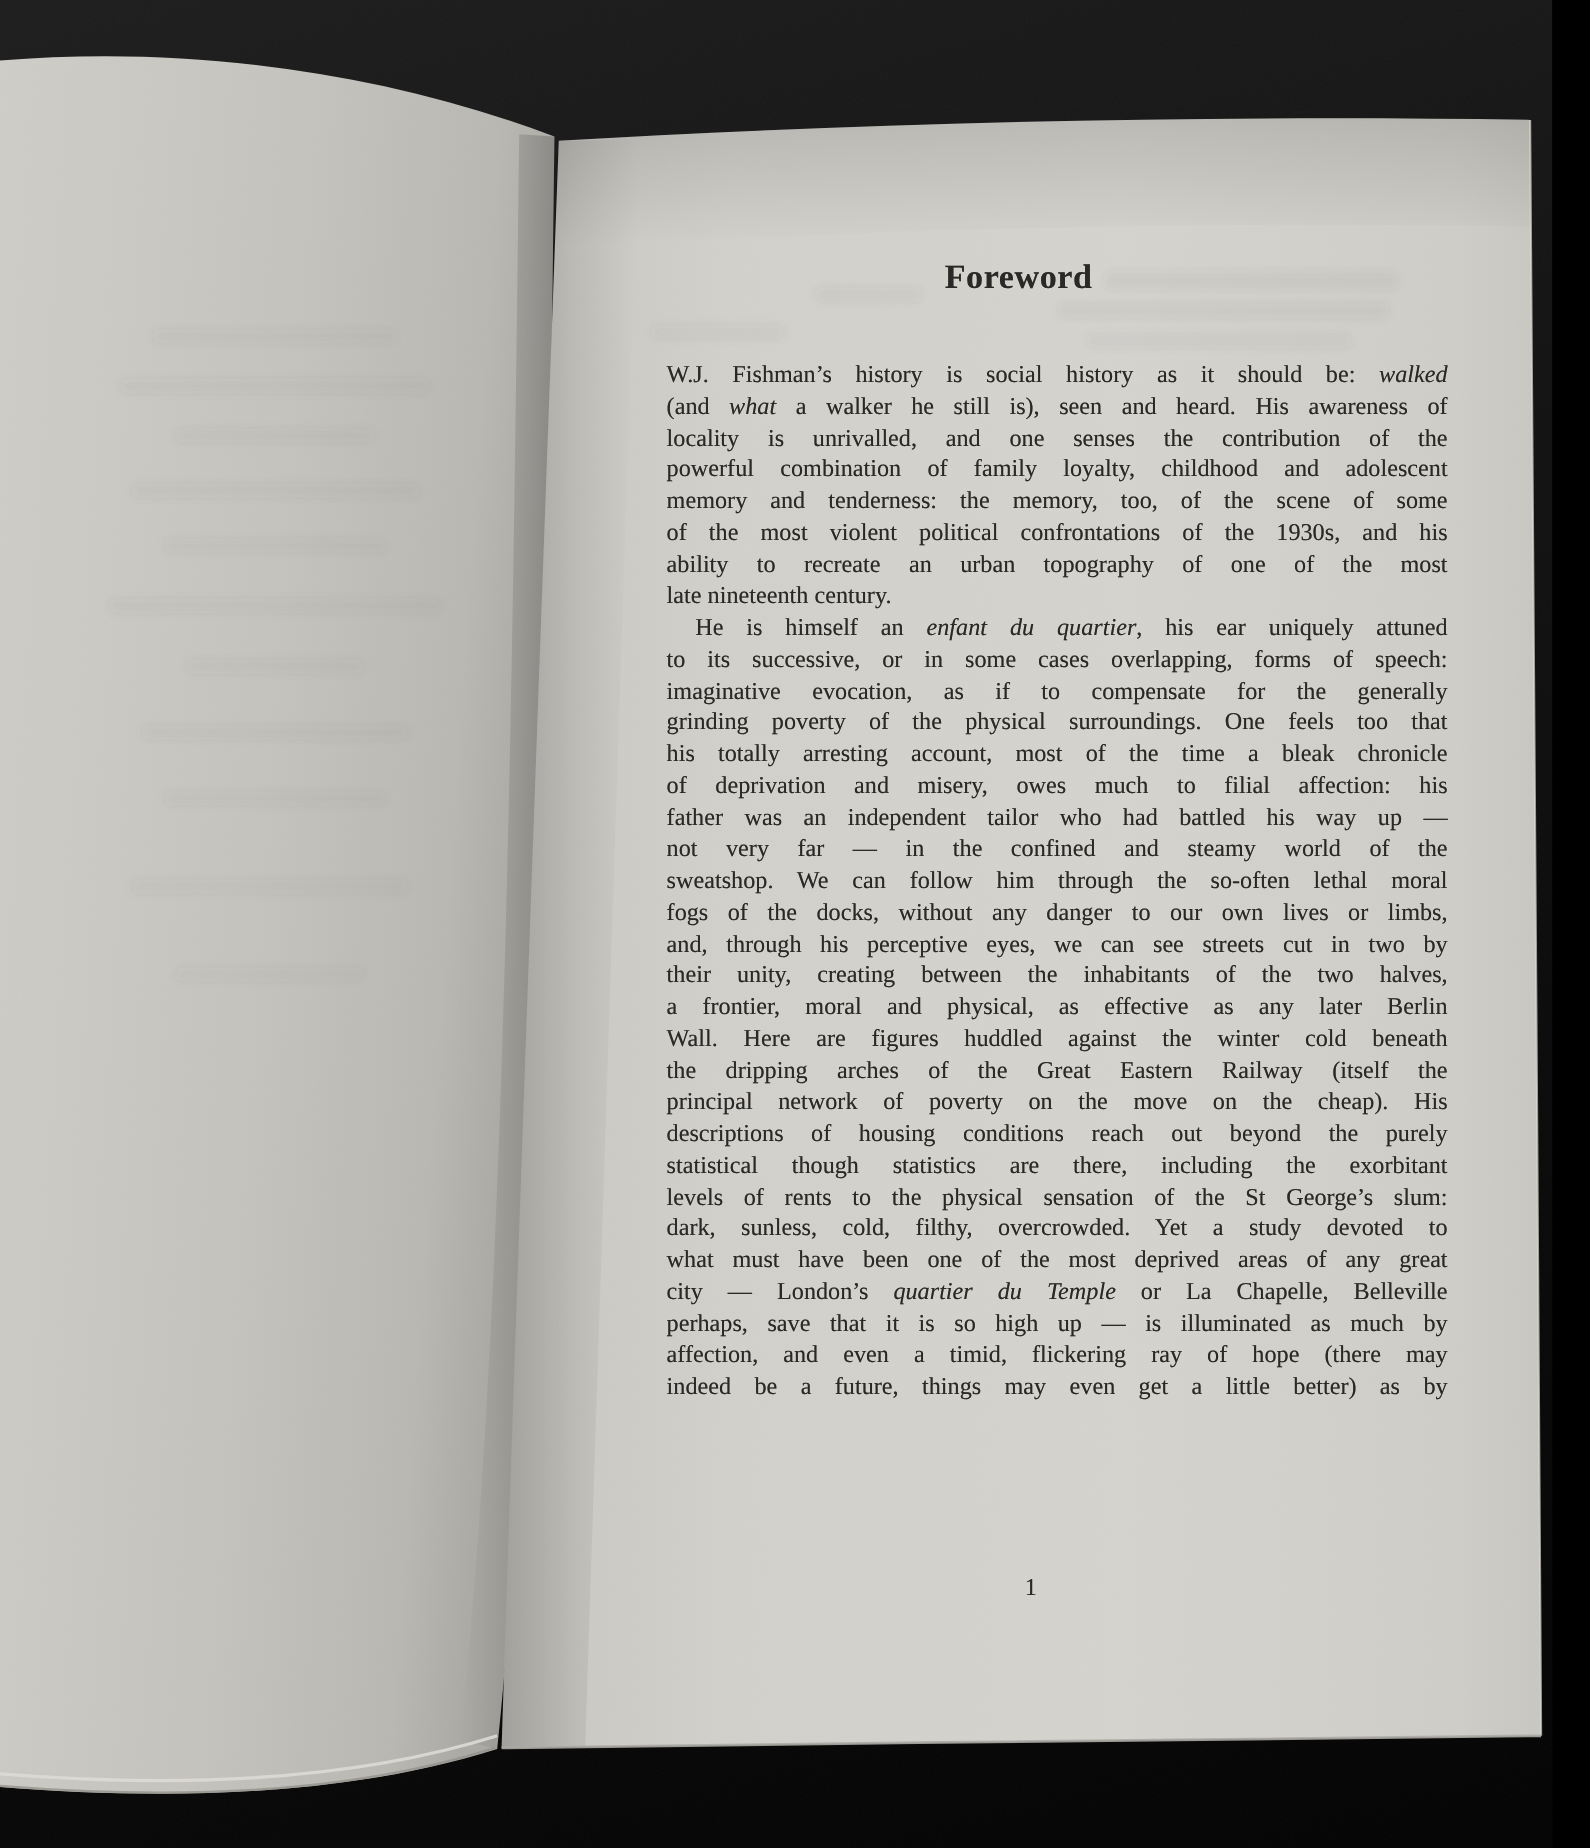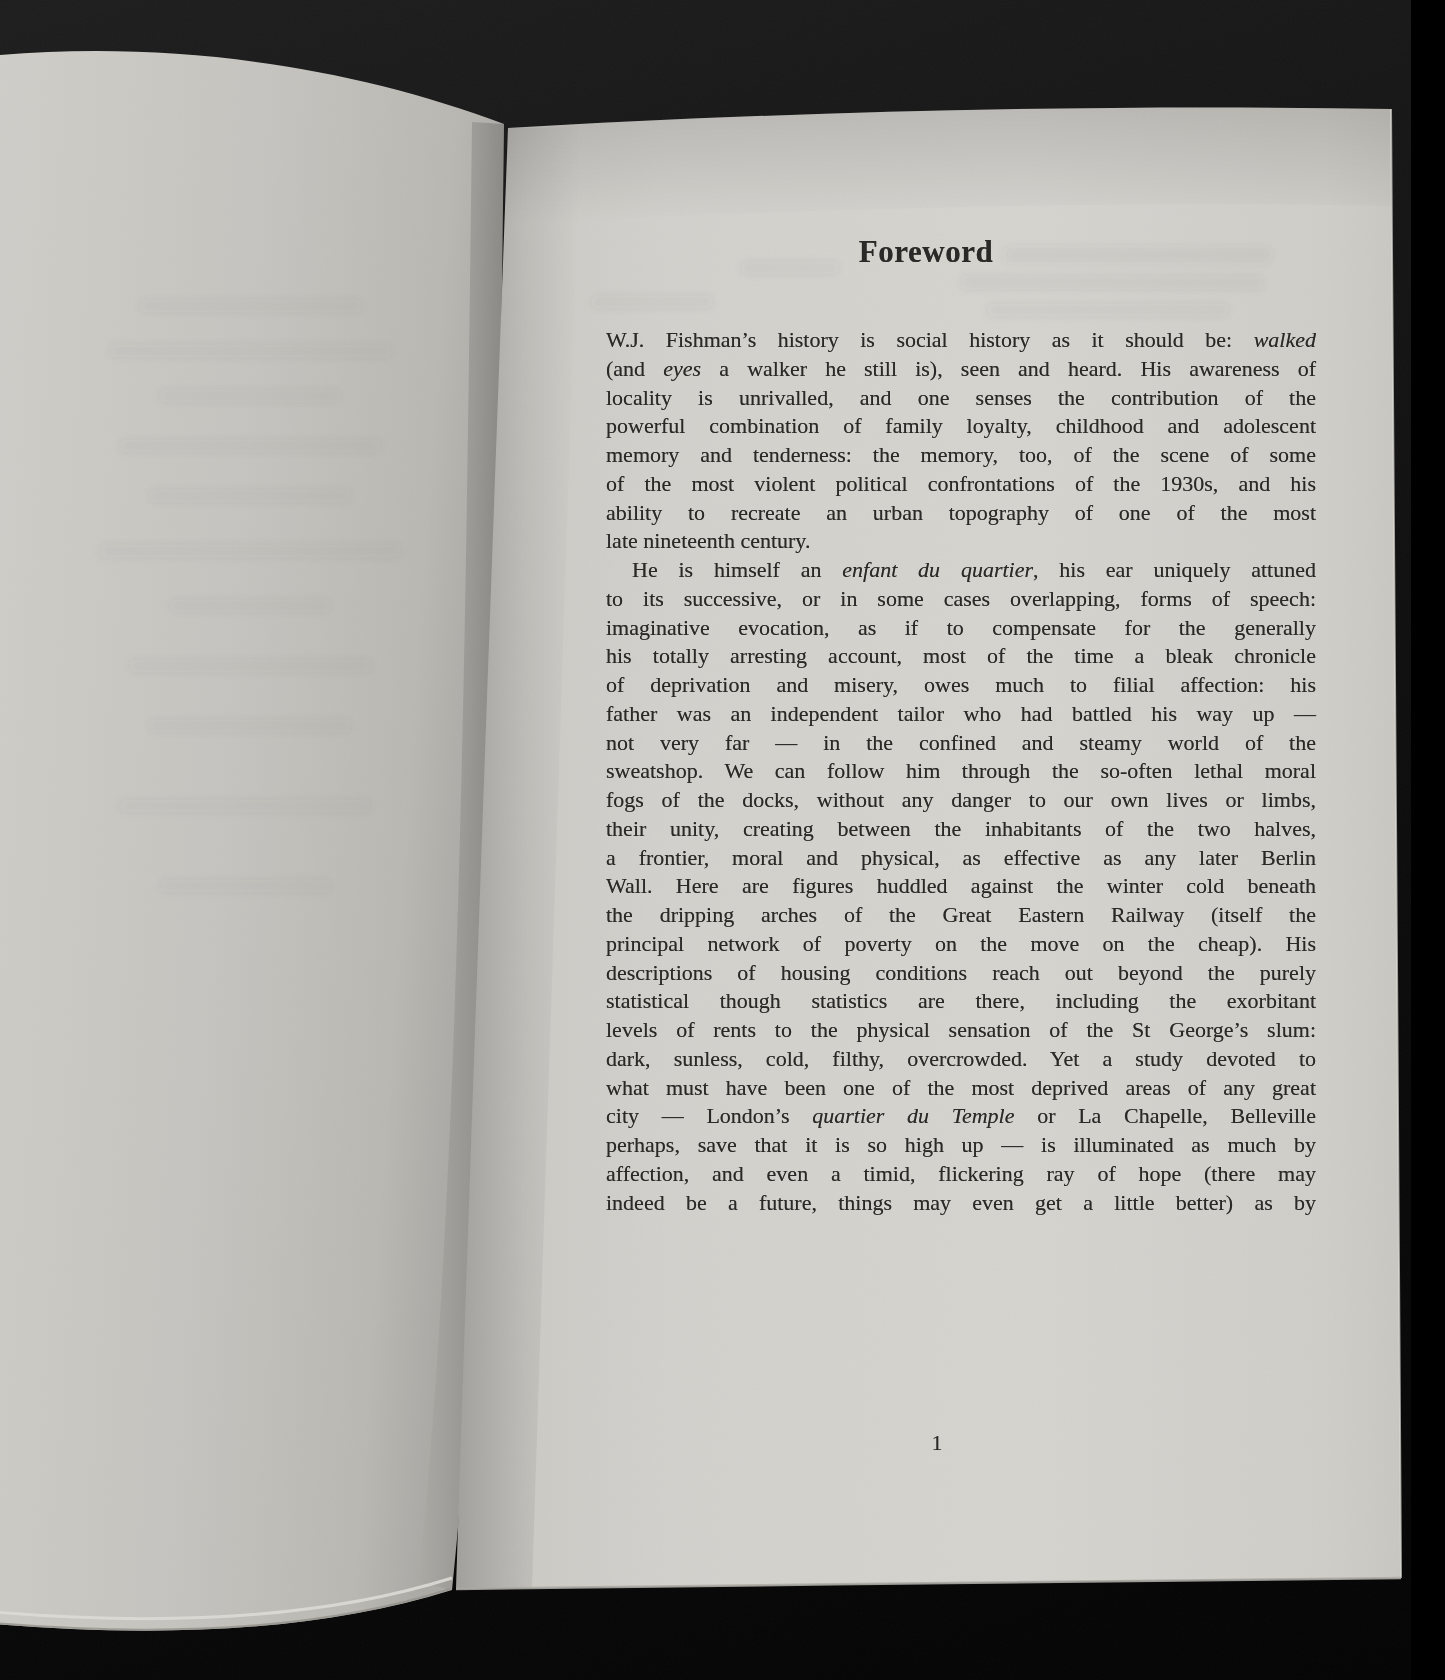--- a/index.html
+++ b/index.html
@@ -112,36 +112,38 @@
       <rect x="160" y="880" width="170" height="12" opacity="0.04" rx="4"></rect>
     </g>
 
     <rect x="0" y="0" width="1445" height="1680" filter="url(#grain)" opacity="0.05"></rect>
   </svg>
 
   <div class="overlay title">Foreword</div>
 
   <div class="overlay body-text">
       <div class="line just">W.J. Fishman’s history is social history as it should be: <i>walked</i></div>
-      <div class="line just">(and <i>eyes</i> a walker he still is), seen and heard. His awareness of</div>
+      <div class="line just">(and <i>what</i> a walker he still is), seen and heard. His awareness of</div>
       <div class="line just">locality is unrivalled, and one senses the contribution of the</div>
       <div class="line just">powerful combination of family loyalty, childhood and adolescent</div>
       <div class="line just">memory and tenderness: the memory, too, of the scene of some</div>
       <div class="line just">of the most violent political confrontations of the 1930s, and his</div>
       <div class="line just">ability to recreate an urban topography of one of the most</div>
       <div class="line">late nineteenth century.</div>
       <div class="line just indent">He is himself an <i>enfant du quartier</i>, his ear uniquely attuned</div>
       <div class="line just">to its successive, or in some cases overlapping, forms of speech:</div>
       <div class="line just">imaginative evocation, as if to compensate for the generally</div>
+      <div class="line just">grinding poverty of the physical surroundings. One feels too that</div>
       <div class="line just">his totally arresting account, most of the time a bleak chronicle</div>
       <div class="line just">of deprivation and misery, owes much to filial affection: his</div>
       <div class="line just">father was an independent tailor who had battled his way up —</div>
       <div class="line just">not very far — in the confined and steamy world of the</div>
       <div class="line just">sweatshop. We can follow him through the so-often lethal moral</div>
       <div class="line just">fogs of the docks, without any danger to our own lives or limbs,</div>
+      <div class="line just">and, through his perceptive eyes, we can see streets cut in two by</div>
       <div class="line just">their unity, creating between the inhabitants of the two halves,</div>
       <div class="line just">a frontier, moral and physical, as effective as any later Berlin</div>
       <div class="line just">Wall. Here are figures huddled against the winter cold beneath</div>
       <div class="line just">the dripping arches of the Great Eastern Railway (itself the</div>
       <div class="line just">principal network of poverty on the move on the cheap). His</div>
       <div class="line just">descriptions of housing conditions reach out beyond the purely</div>
       <div class="line just">statistical though statistics are there, including the exorbitant</div>
       <div class="line just">levels of rents to the physical sensation of the St George’s slum:</div>
       <div class="line just">dark, sunless, cold, filthy, overcrowded. Yet a study devoted to</div>
       <div class="line just">what must have been one of the most deprived areas of any great</div>

